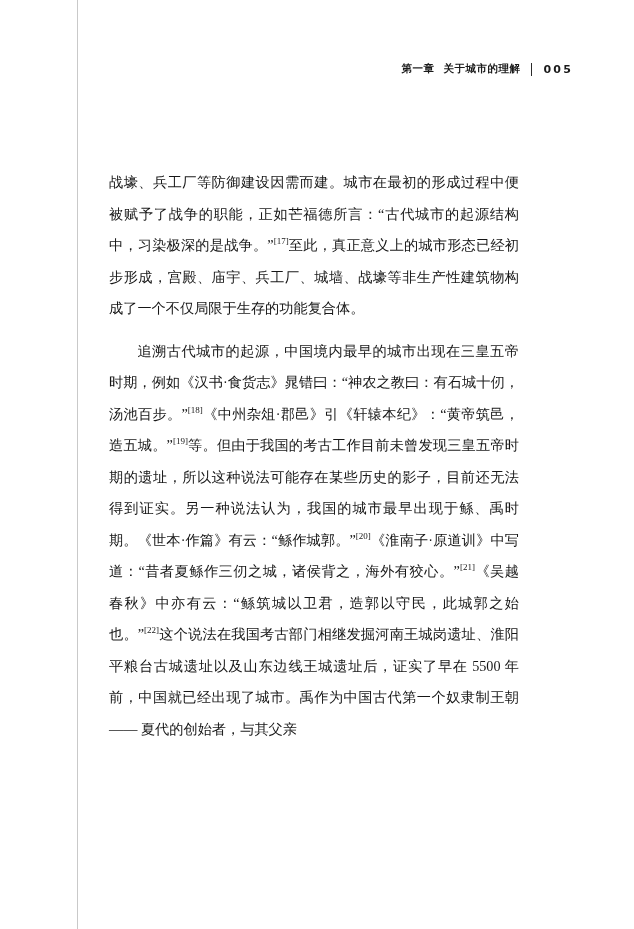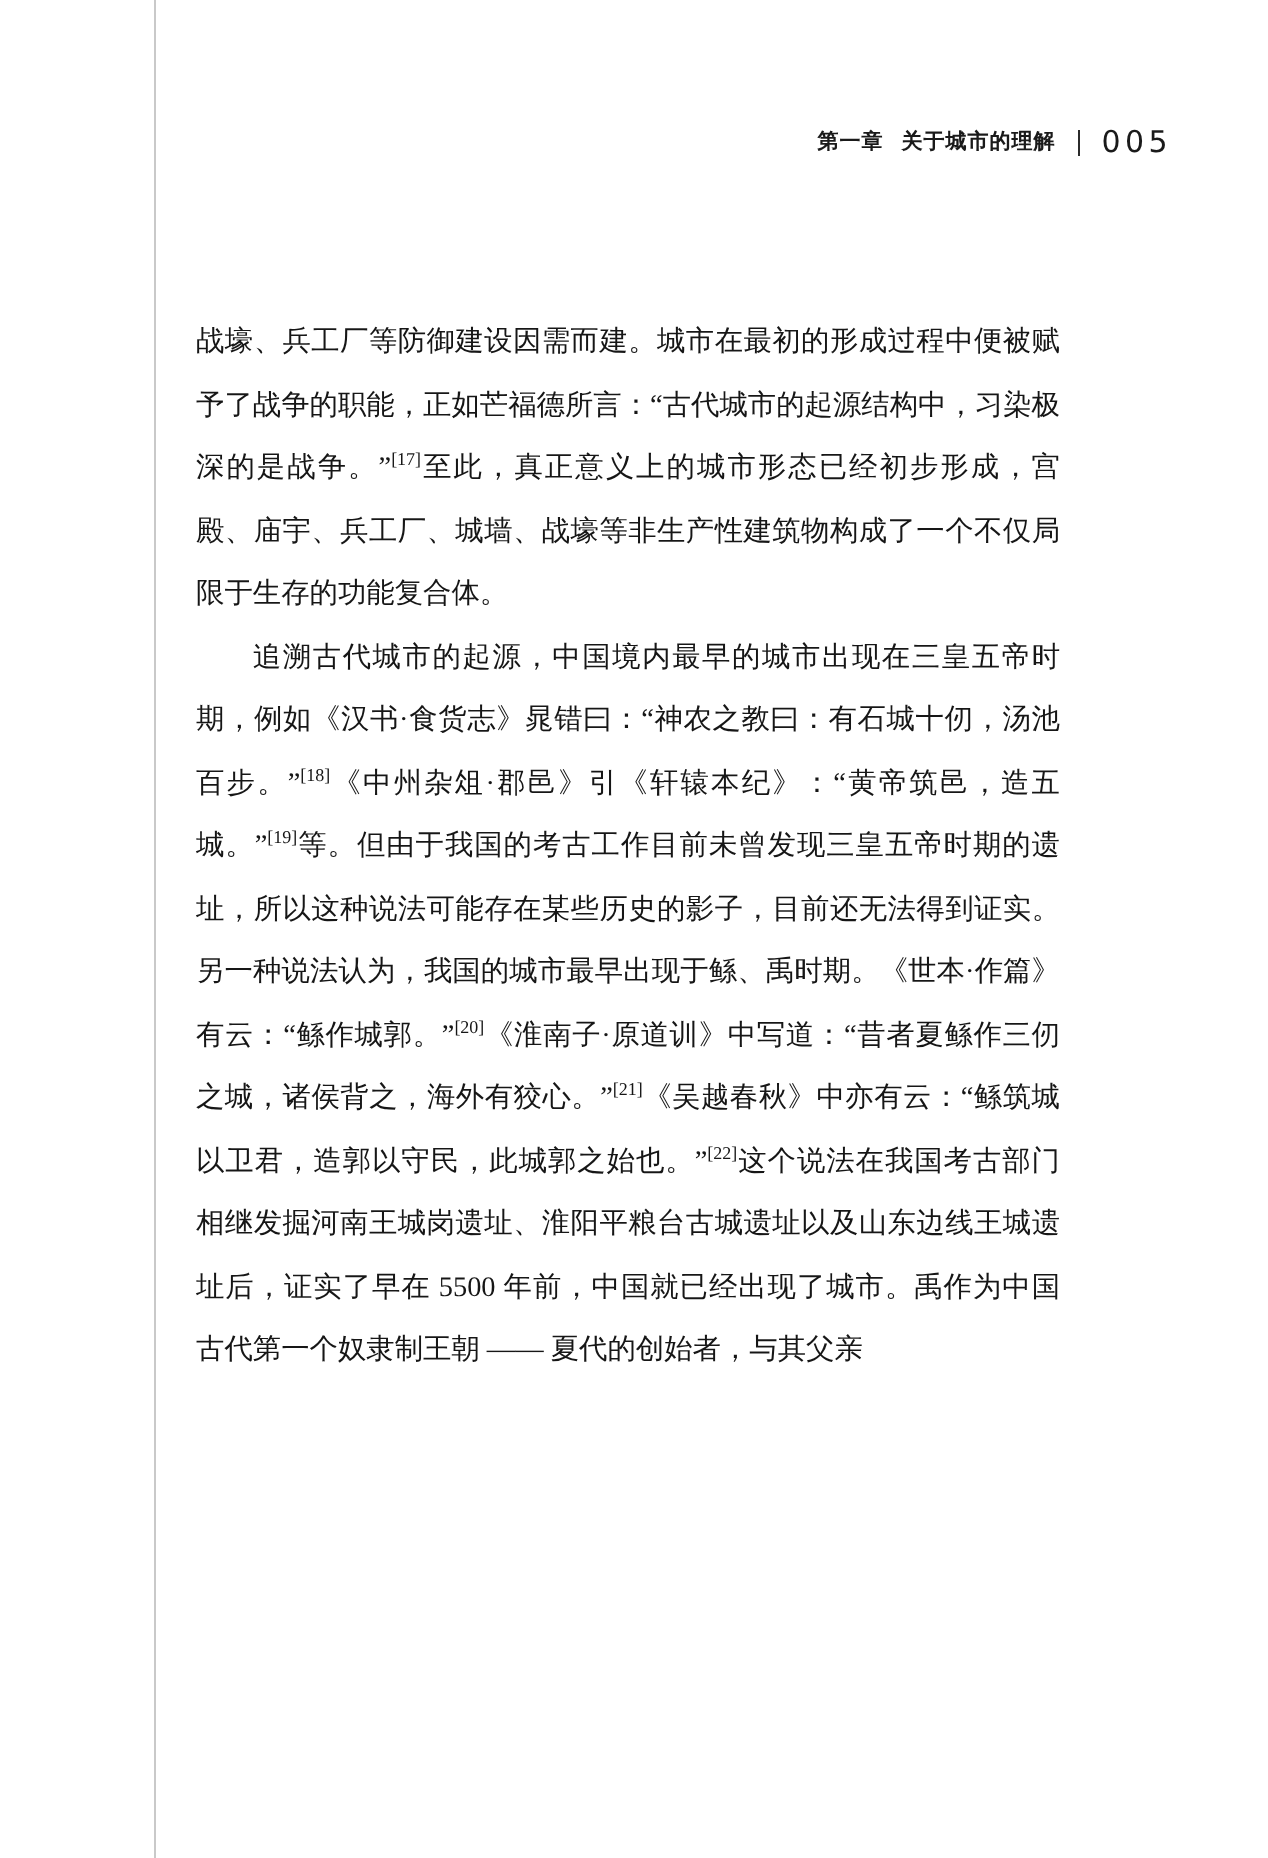--- a/index.html
+++ b/index.html
@@ -30,21 +30,21 @@
     left: 77px;
     top: 0;
     width: 1px;
     height: 929px;
     background: #c9c9c9;
   }
 
   
   .header {
     position: absolute;
-    right: 48px;
+    right: 61px;
     top: 62px;
     display: flex;
     align-items: center;
     gap: 9px;
     font-family: "DejaVu Sans", "Liberation Sans", sans-serif;
     font-size: 10.5px;
     color: #1a1a1a;
     white-space: nowrap;
   }
   .header .chapter {
@@ -57,39 +57,39 @@
     text-align: center;
   }
   .header .hdr-divider {
     display: inline-block;
     width: 1px;
     height: 13px;
     background: #2b2b2b;
     margin: 0 2px;
   }
   .header .folio {
-    font-weight: 400;
+    font-weight: 700;
     letter-spacing: 2.2px;
-    font-size: 15px;
+    font-size: 11px;
   }
 
   
   .body-text {
     position: absolute;
     left: 98px;
     top: 156px;
     width: 432px;
     font-size: 14.2px;
     line-height: 31.5px;
     text-align: justify;
     text-justify: inter-ideograph;
     color: #161616;
   }
   .body-text p {
-    margin: 0;
+    margin: 11px;
     text-indent: 0;
   }
   .body-text p.indent {
     text-indent: 2em;
   }
   .sup {
     font-size: 9px;
     vertical-align: super;
     line-height: 0;
   }

